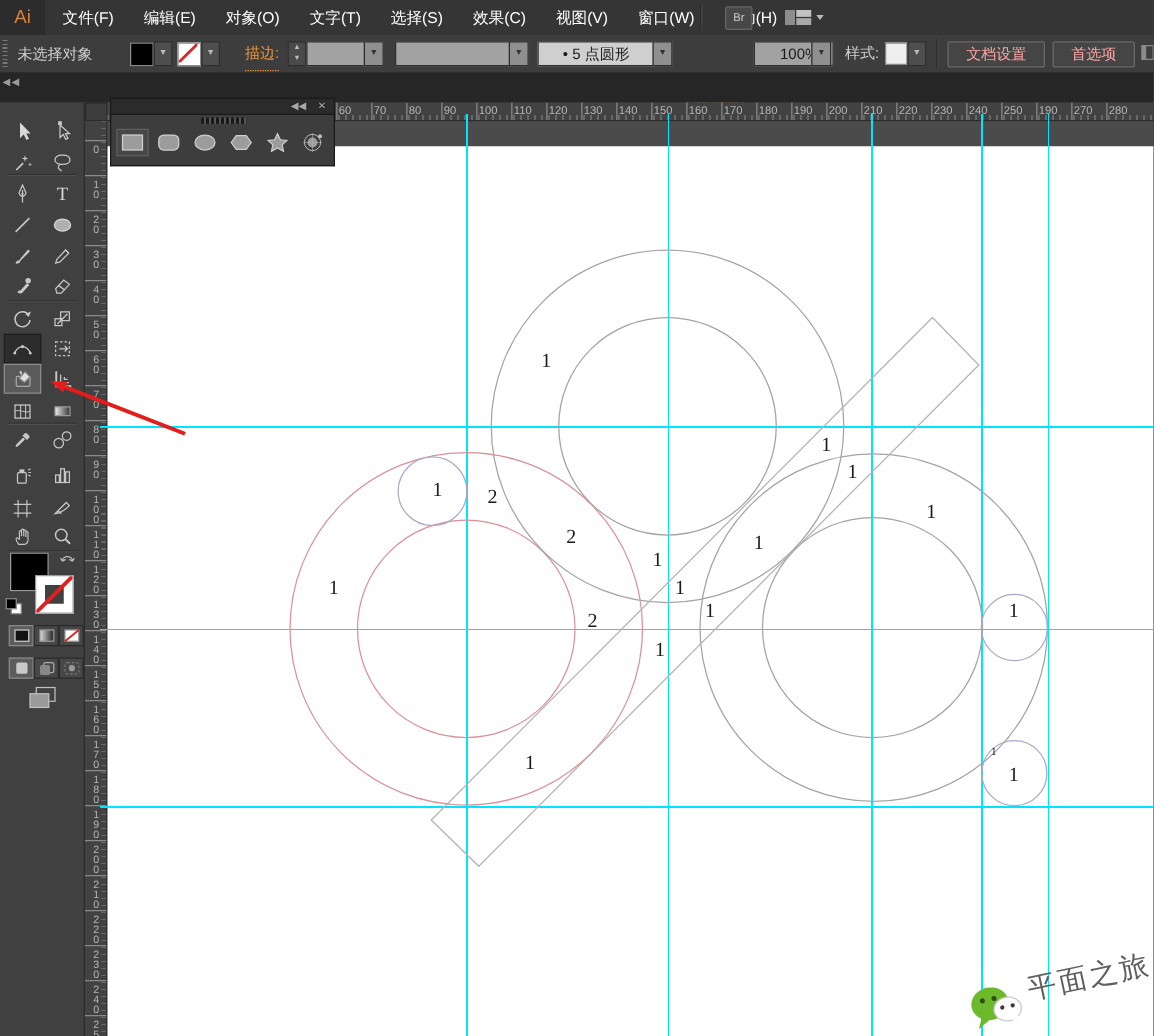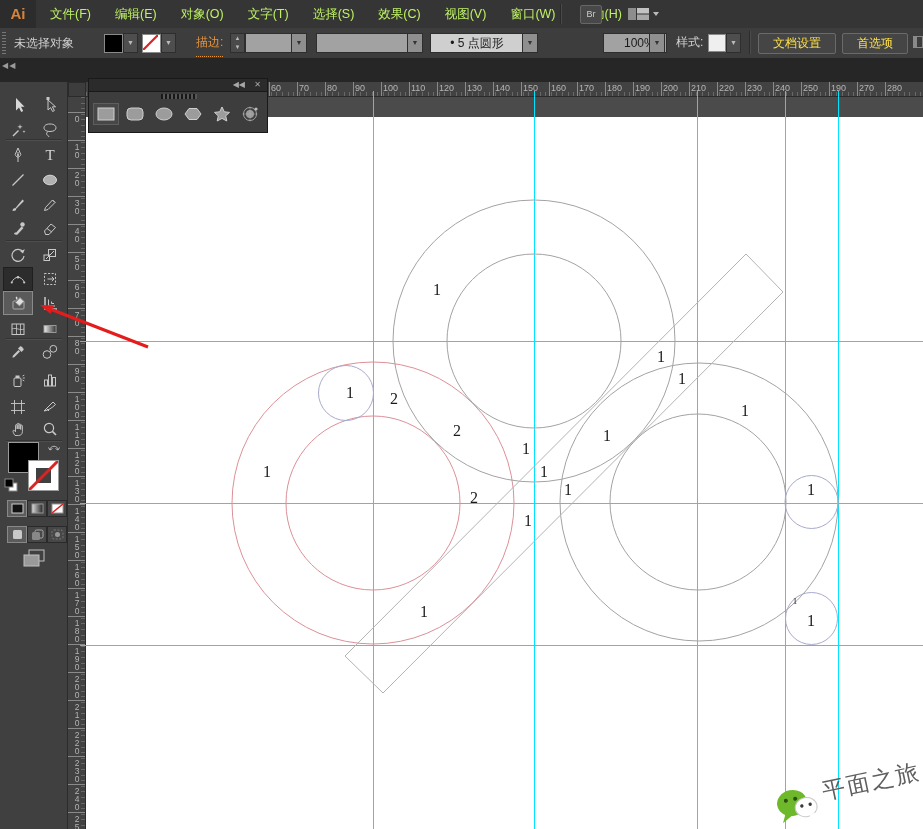--- a/index.html
+++ b/index.html
@@ -2,44 +2,44 @@
 <html><head>
 <meta charset="utf-8">
 <style>
   html,body{margin:0;padding:0;background:#3a3a3a;}
   #app{position:relative;width:923px;height:829px;overflow:hidden;
        font-family:"Liberation Sans",sans-serif;background:#3f3f3f;
        -webkit-font-smoothing:antialiased;}
   .abs{position:absolute;}
   
   #menubar{left:0;top:0;width:923px;height:28px;background:#353535;border-bottom:1px solid #282828;}
-  #ai-logo{left:0;top:0;width:36px;height:28px;background:#2c2c2c;color:#d9823b;font-weight:bold;
+  #ai-logo{left:0;top:0;width:36px;height:28px;background:#2c2c2c;color:#d9823b;font-weight:normal;
            font-size:15px;line-height:28px;text-align:center;}
-  .menu-item{position:relative;display:inline-block;color:#bef264;font-size:12.5px;line-height:28px;
+  .menu-item{position:relative;display:inline-block;color:#ffffff;font-size:12.5px;line-height:28px;
              padding:0 12px;cursor:default;}
   #menu-items{position:absolute;left:38px;top:0;white-space:nowrap;}
   .mb-sep{left:560px;top:4px;width:1px;height:20px;background:#2a2a2a;border-right:1px solid #4a4a4a;}
   #br-btn{left:580px;top:5px;width:20px;height:17px;background:#484848;border:1px solid #666;
           border-radius:2px;color:#ccc;font-size:9px;line-height:16px;text-align:center;}
   #ws-switch{left:627px;top:6px;width:34px;height:16px;}
   
   #controlbar{left:0;top:28px;width:923px;height:30px;background:#3d3d3d;border-bottom:1px solid #2b2b2b;}
   #cb-grip{left:2px;top:4px;width:4px;height:22px;
            background:repeating-linear-gradient(#777 0 1px,transparent 1px 3px);}
   .cb-label{color:#cfcfcf;font-size:12px;line-height:30px;}
   .cb-link{color:#e8953c;font-size:12px;line-height:30px;border-bottom:1px dotted #e8953c;}
   .swatch{border:1px solid #8a8a8a;background:#fff;}
   .caret{width:13px;height:18px;background:#4e4e4e;border:1px solid #2e2e2e;color:#bbb;font-size:7px;
          line-height:18px;text-align:center;}
   .dd{background:#a2a2a2;border:1px solid #2e2e2e;height:18px;}
   .dd-caret{width:14px;height:18px;background:#8f8f8f;border:1px solid #2e2e2e;color:#333;
             font-size:7px;line-height:18px;text-align:center;}
   .stepper{width:13px;height:18px;background:#4a4a4a;border:1px solid #2e2e2e;color:#bbb;font-size:6px;
            line-height:9px;text-align:center;}
-  .cb-btn{height:19px;background:#454545;border:1px solid #6a6a6a;border-radius:2px;color:#fde047;
+  .cb-btn{height:19px;background:#454545;border:1px solid #6a6a6a;border-radius:2px;color:#fca5a5;
           font-size:12px;line-height:19px;text-align:center;}
   .vsep{width:1px;background:#2c2c2c;border-right:1px solid #4c4c4c;}
   
   #tabbar{left:0;top:58px;width:923px;height:24px;background:#262626;}
   #dock-collapse{left:2px;top:3px;color:#9a9a9a;font-size:8px;letter-spacing:1px;}
   #doc-tab{left:85px;top:0;width:197px;height:24px;background:#3c3c3c;border:1px solid #1f1f1f;
            border-bottom:none;color:#c9c9c9;font-size:11px;line-height:23px;padding-left:7px;box-sizing:border-box;}
   #doc-tab .close{position:absolute;right:6px;top:0;color:#9a9a9a;font-size:12px;}
   
   #corner{left:68px;top:82px;width:18px;height:15px;background:#3d3d3d;border:1px solid #2b2b2b;box-sizing:border-box;}

